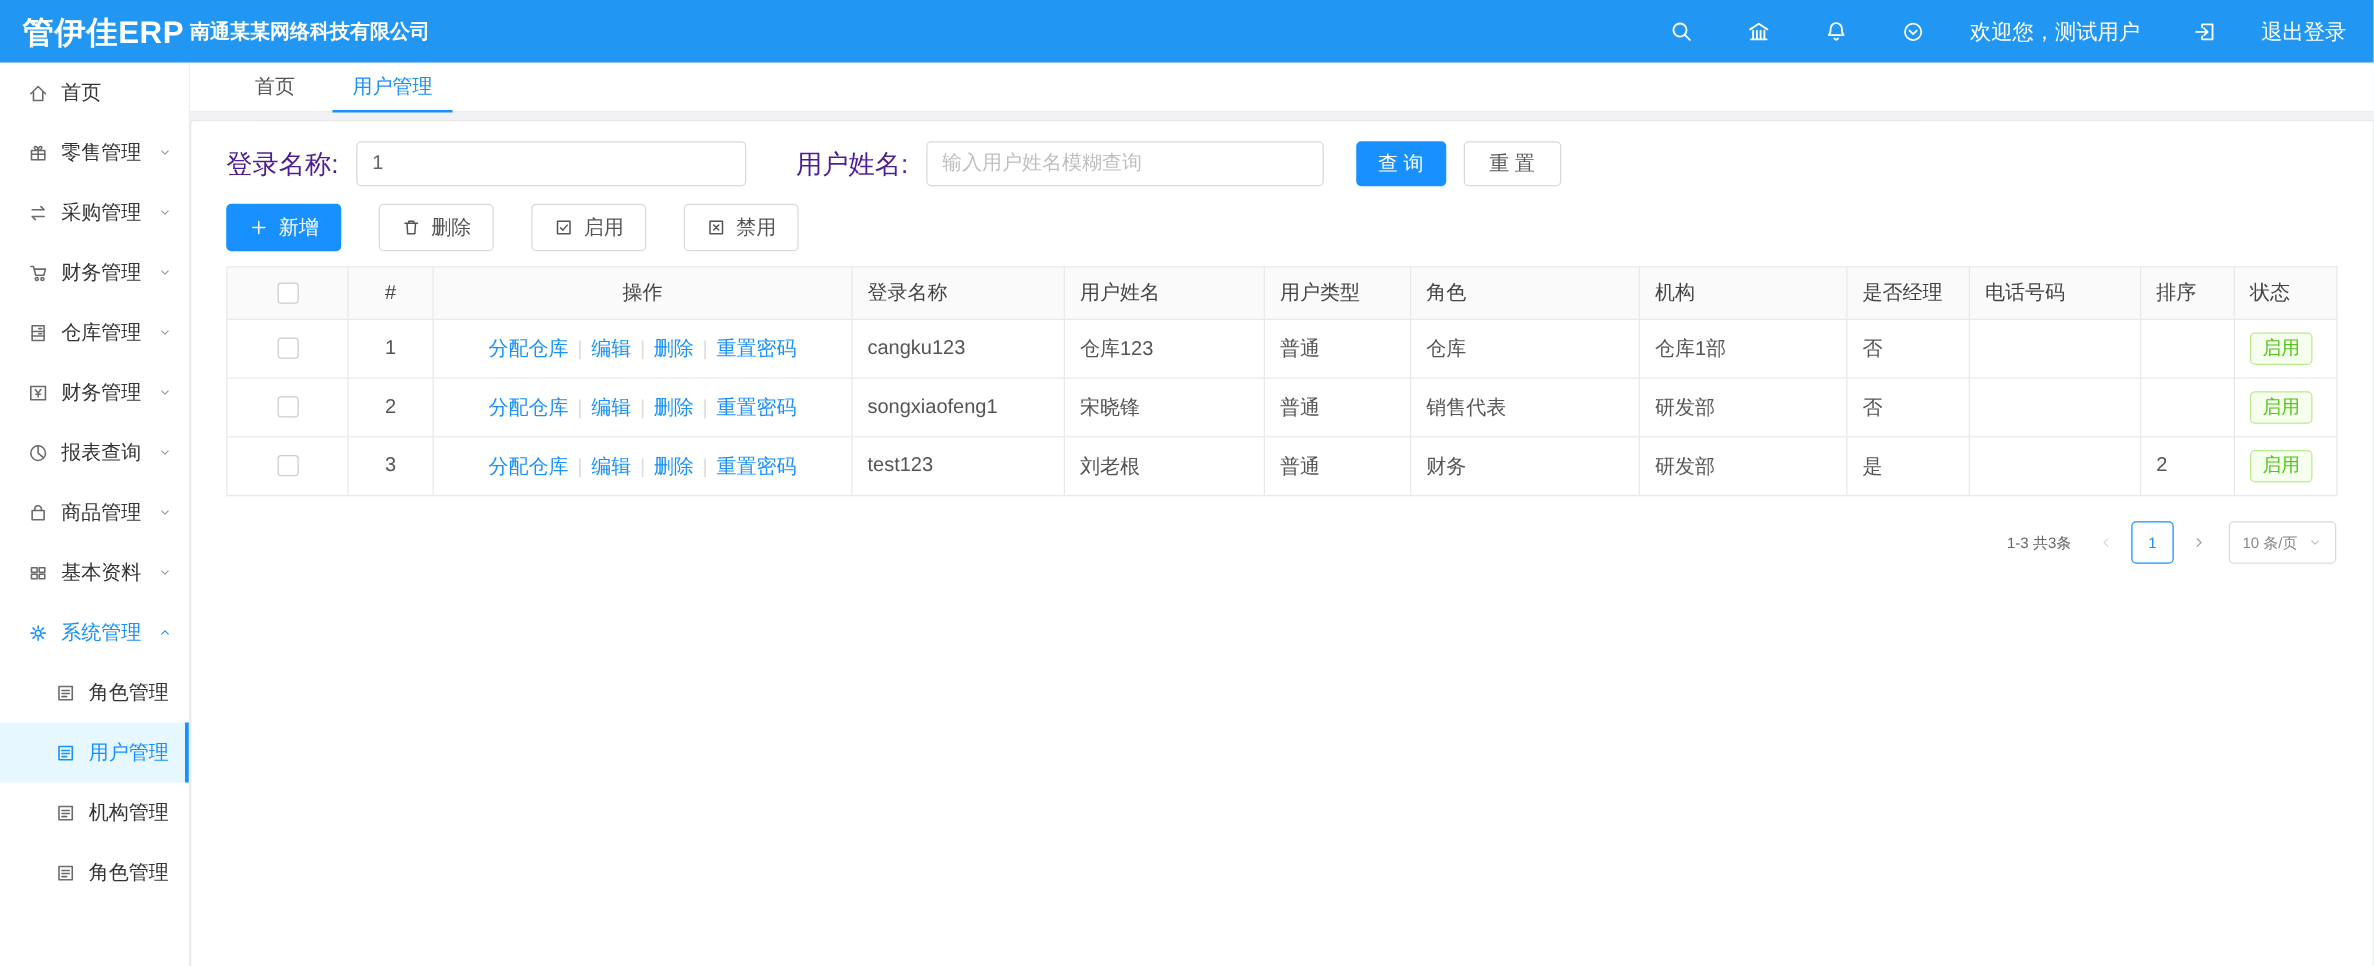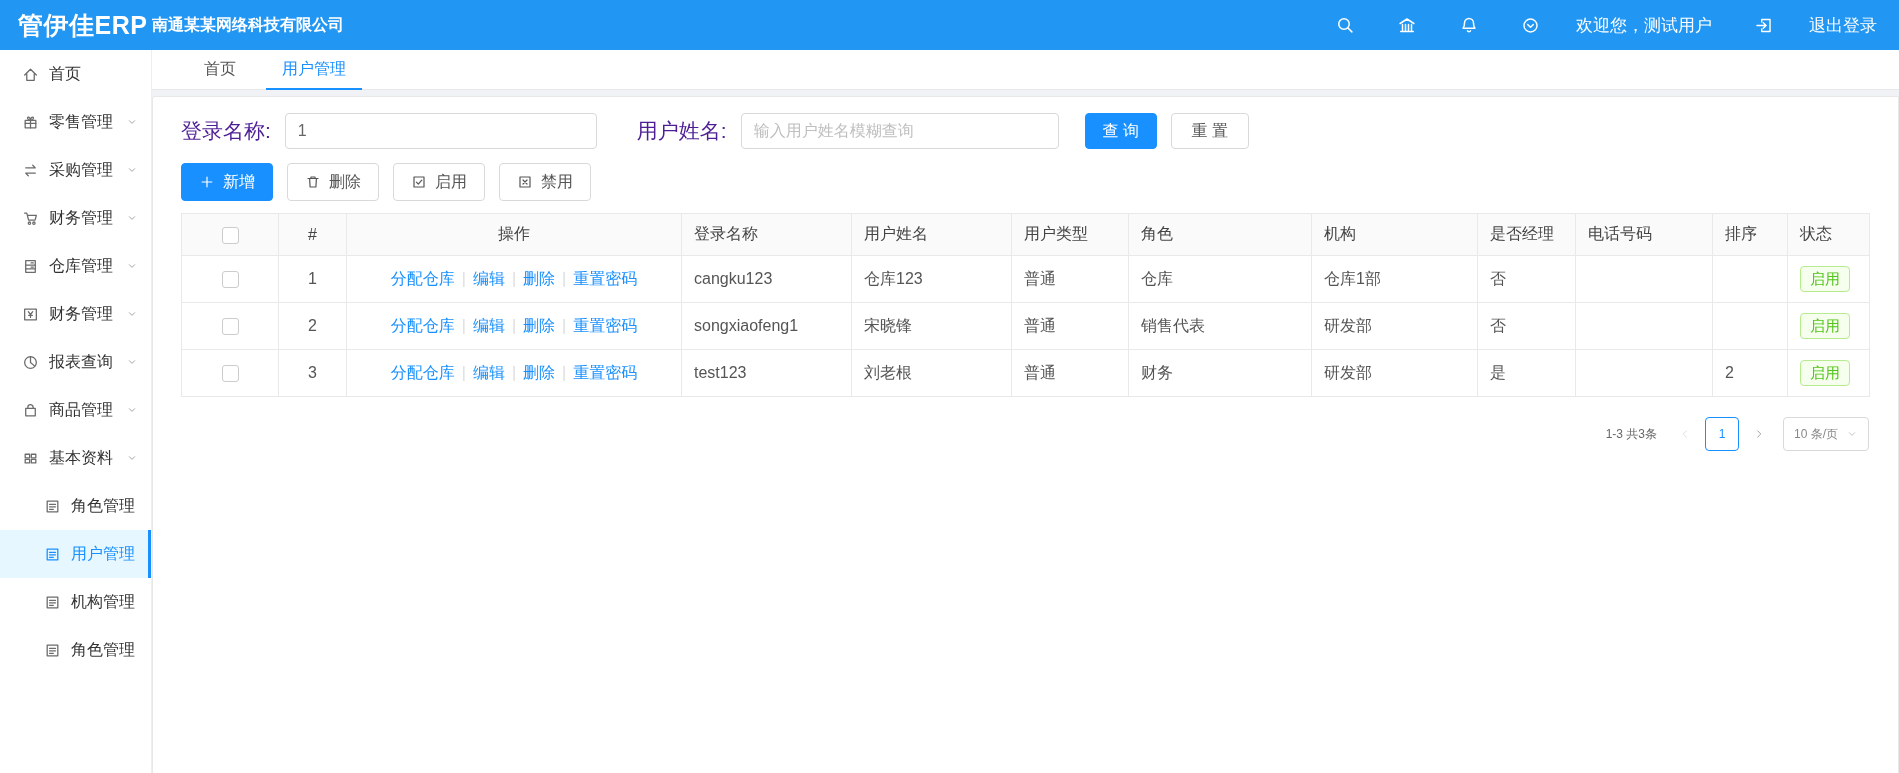--- a/index.html
+++ b/index.html
@@ -47,21 +47,21 @@
   #login-input { width:312px; margin-left:14px; }
   #name-input { width:318px; margin-left:14px; }
   .lbl-gap { margin-left:40px; }
   .btn { height:36px; border-radius:4px; font-size:16px; display:inline-flex; align-items:center; justify-content:center; cursor:pointer; font-family:inherit; border:1px solid transparent; white-space:nowrap; }
   .btn-primary { background:#1890ff; color:#fff; border-color:#1890ff; }
   .btn-default { background:#fff; color:#555; border-color:#d9d9d9; }
   .query-btn { width:72px; margin-left:26px; }
   .reset-btn { width:78px; margin-left:14px; }
 
   
-  .toolbar { display:flex; align-items:flex-start; margin-top:14px; }
+  .toolbar { display:flex; align-items:flex-start; margin-top:14px;gap:16px; }
   .toolbar .btn { height:38px; padding:0 17px; margin-right:14px; }
   .bicon { width:16px; height:16px; display:inline-flex; margin-right:8px; }
 
   
   .user-table { margin-top:12px; width:1688px; border-collapse:collapse; table-layout:fixed; font-size:16px; }
   .user-table th { height:42px; background:#fafafa; color:#444; font-weight:normal; text-align:left; padding:0 12px; border:1px solid #e9e9e9; }
   .user-table td { height:47px; color:#555; padding:0 12px; border:1px solid #e9e9e9; background:#fff; white-space:nowrap; overflow:hidden; }
   .center { text-align:center !important; }
   .checkbox { width:17px; height:17px; border:1px solid #ccc; border-radius:3px; background:#fff; display:inline-block; vertical-align:middle; cursor:pointer; }
   .op-link { color:#1890ff; cursor:pointer; text-decoration:none; }
@@ -234,20 +234,34 @@
             <rect x="3" y="4" width="4.2" height="3.4"></rect>
             <rect x="8.8" y="4" width="4.2" height="3.4"></rect>
             <rect x="3" y="8.8" width="4.2" height="3.4"></rect>
             <rect x="8.8" y="8.8" width="4.2" height="3.4"></rect>
           </svg>
         </span>
         <span class="mi-label">基本资料</span>
         <span class="mi-chevron">
           <svg viewBox="0 0 16 16" fill="none" stroke="currentColor" stroke-width="1.2" stroke-linecap="round" stroke-linejoin="round">
             <path d="M4.5 6.3 8 9.8l3.5-3.5"></path>
+          </svg>
+        </span>
+      </div>
+      <div class="menu-item active">
+        <span class="mi-icon">
+          <svg viewBox="0 0 16 16" fill="none" stroke="currentColor" stroke-width="1.2" stroke-linecap="round" stroke-linejoin="round">
+            <circle cx="8" cy="8" r="2.2"></circle>
+            <path d="M8 2.6v1.8M8 11.6v1.8M13.4 8h-1.8M4.4 8H2.6M11.8 4.2 10.5 5.5M5.5 10.5l-1.3 1.3M11.8 11.8l-1.3-1.3M5.5 5.5 4.2 4.2"></path>
+          </svg>
+        </span>
+        <span class="mi-label">系统管理</span>
+        <span class="mi-chevron">
+          <svg viewBox="0 0 16 16" fill="none" stroke="currentColor" stroke-width="1.2" stroke-linecap="round" stroke-linejoin="round">
+            <path d="M4.5 9.7 8 6.2l3.5 3.5"></path>
           </svg>
         </span>
       </div>
       <div class="menu-item sub">
         <span class="mi-icon">
           <svg viewBox="0 0 16 16" fill="none" stroke="currentColor" stroke-width="1.2" stroke-linecap="round" stroke-linejoin="round">
             <rect x="3" y="3" width="10" height="10"></rect>
             <path d="M5.2 6h5.6M5.2 8.3h5.6M5.2 10.6h3.6"></path>
           </svg>
         </span>

